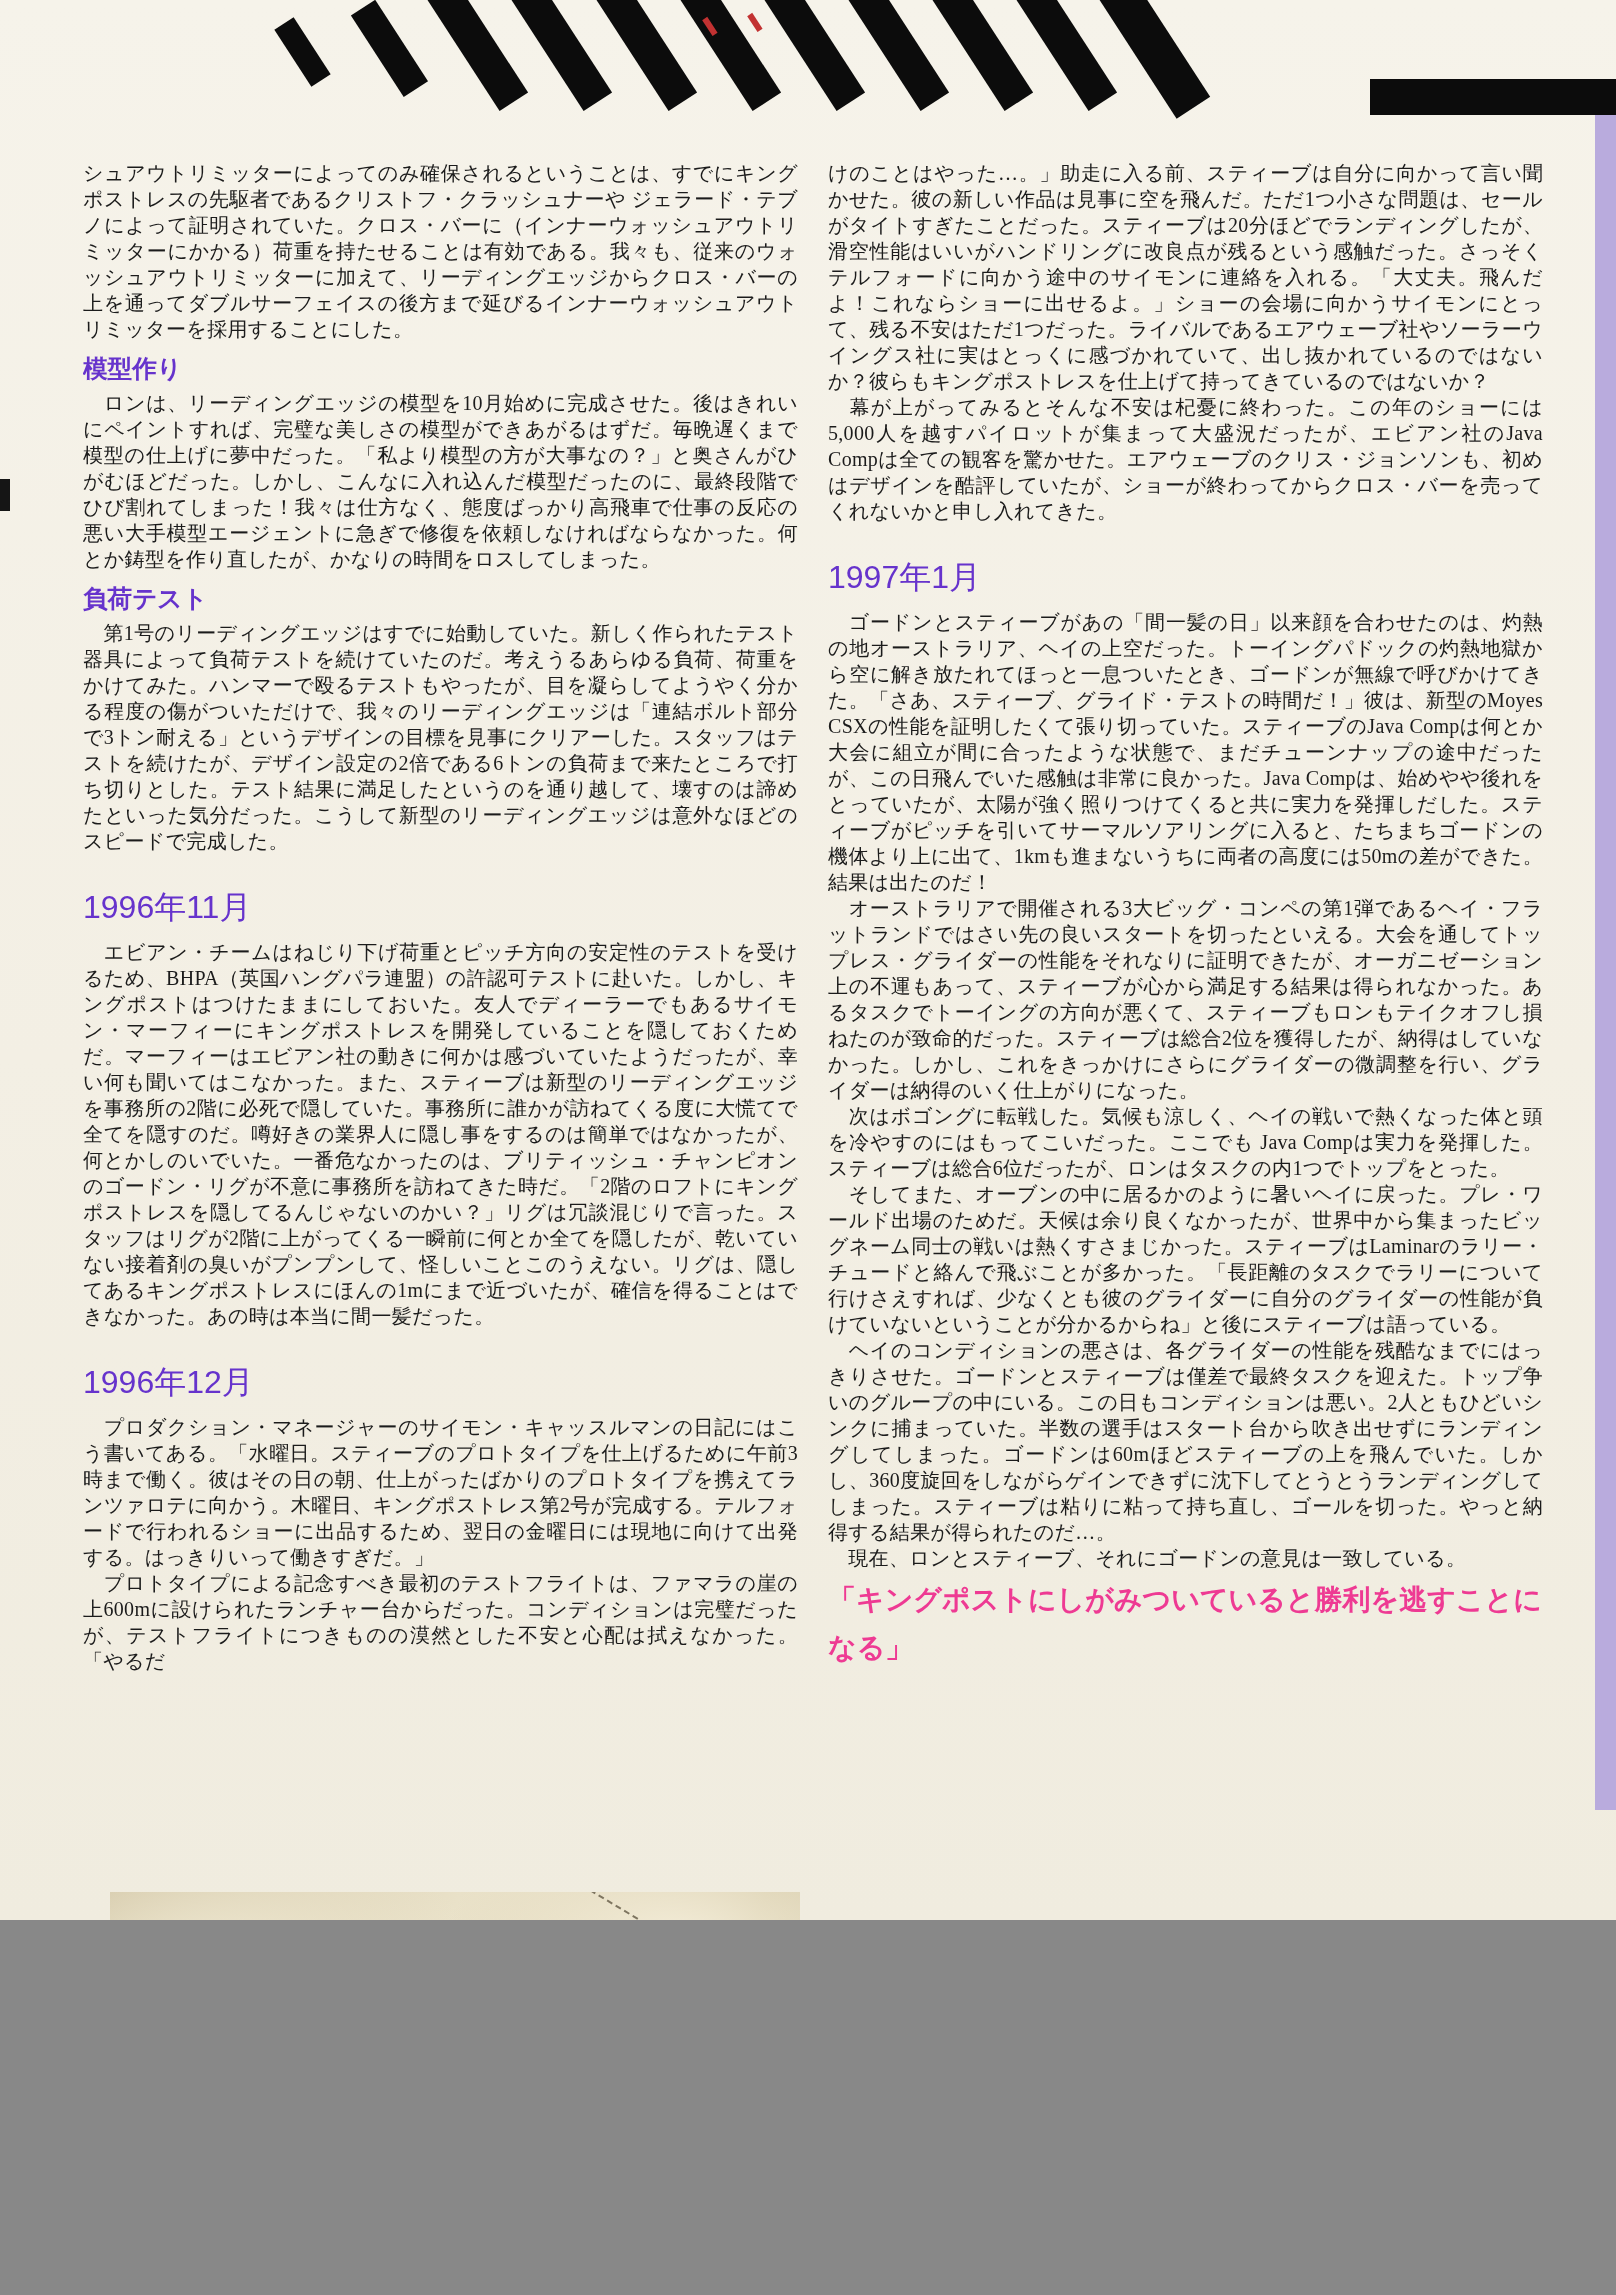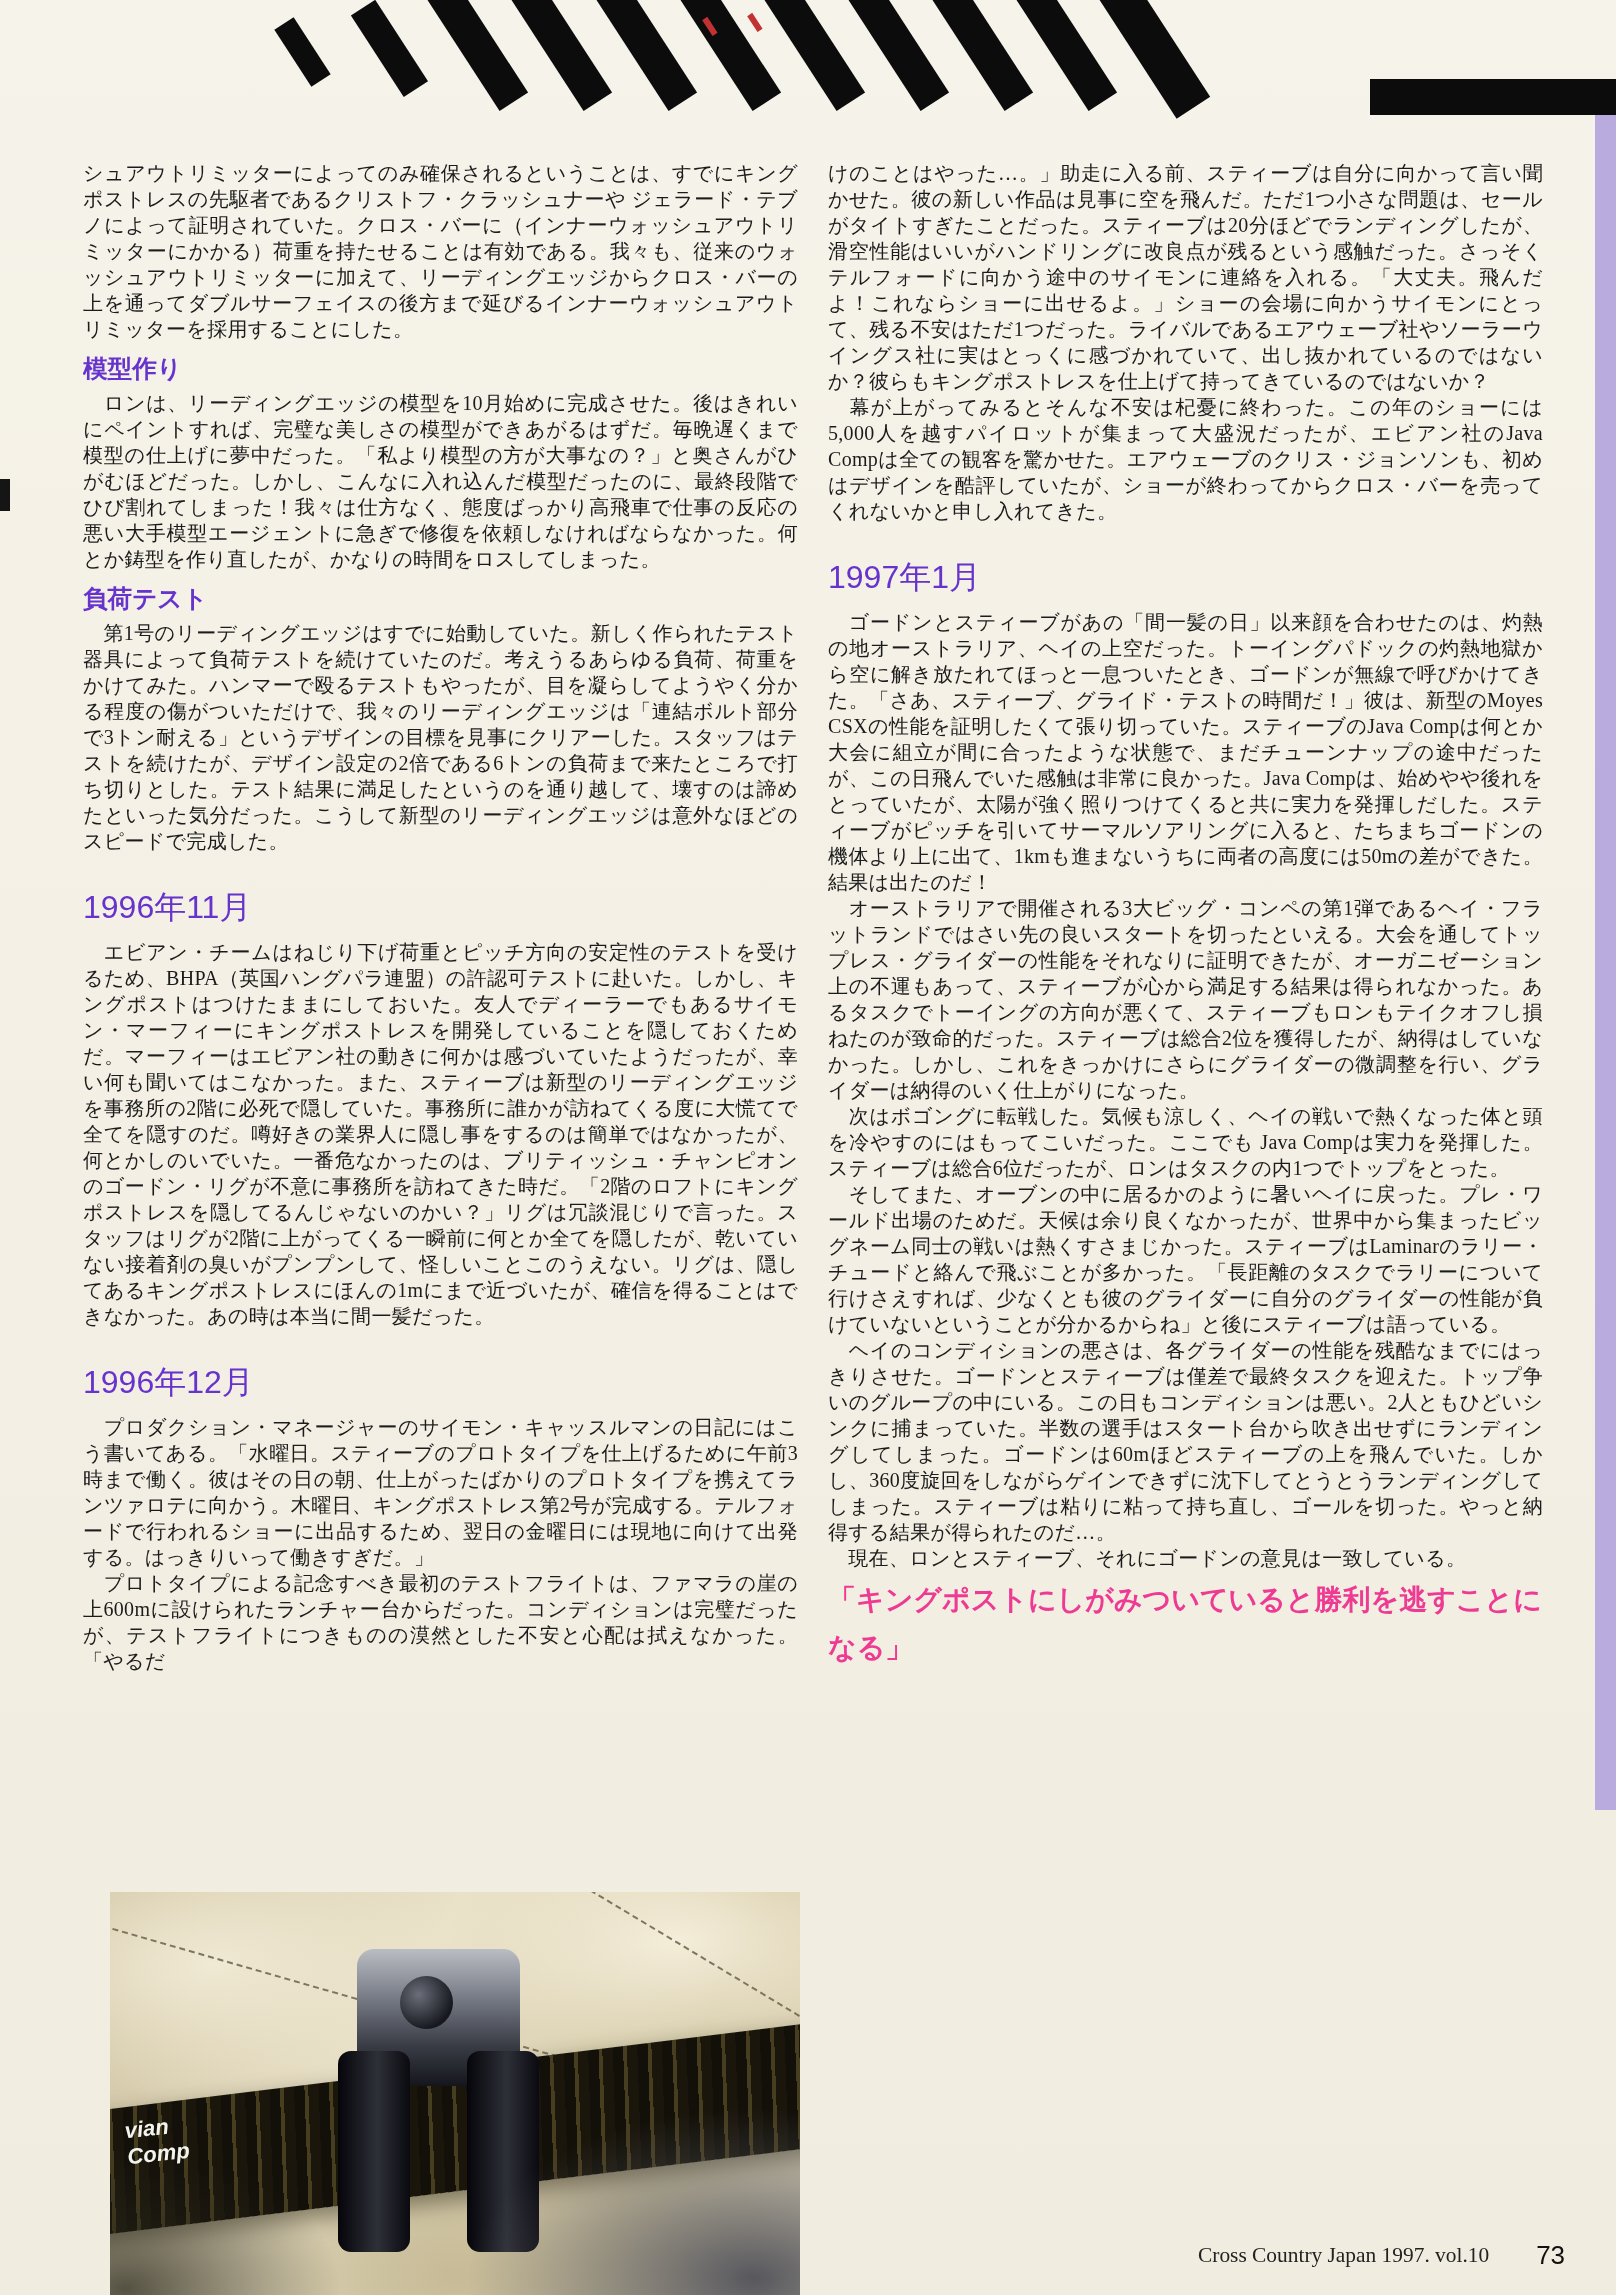--- a/index.html
+++ b/index.html
@@ -1,17 +1,17 @@
 <!DOCTYPE html>
 <html style="--heading-purple: #6633cc; --quote-pink: #ee3a93; --paper: #f4f0e5;font-size:10.4px"><head>
 <meta charset="utf-8">
 <style>
   html,body { margin:0; padding:0; background:#888; }
   .page {
-    position:relative; width:1617px; height:2295px;
+    position:relative; width:1617px; height:1920px;
     background: linear-gradient(180deg,#f6f3ea 0%, #f3efe4 55%, #f0ecdf 100%);
     overflow:hidden;
     font-family:"Liberation Serif", serif;
     color:#1b1b1b;
   }
 
   
   .stripe { position:absolute; background:#0c0c0c; transform:rotate(-33deg); }
   .red-mark { position:absolute; background:#c23232; transform:rotate(-33deg); }
   .topbar { position:absolute; right:0; top:79px; width:247px; height:36px; background:#0c0c0c; }

